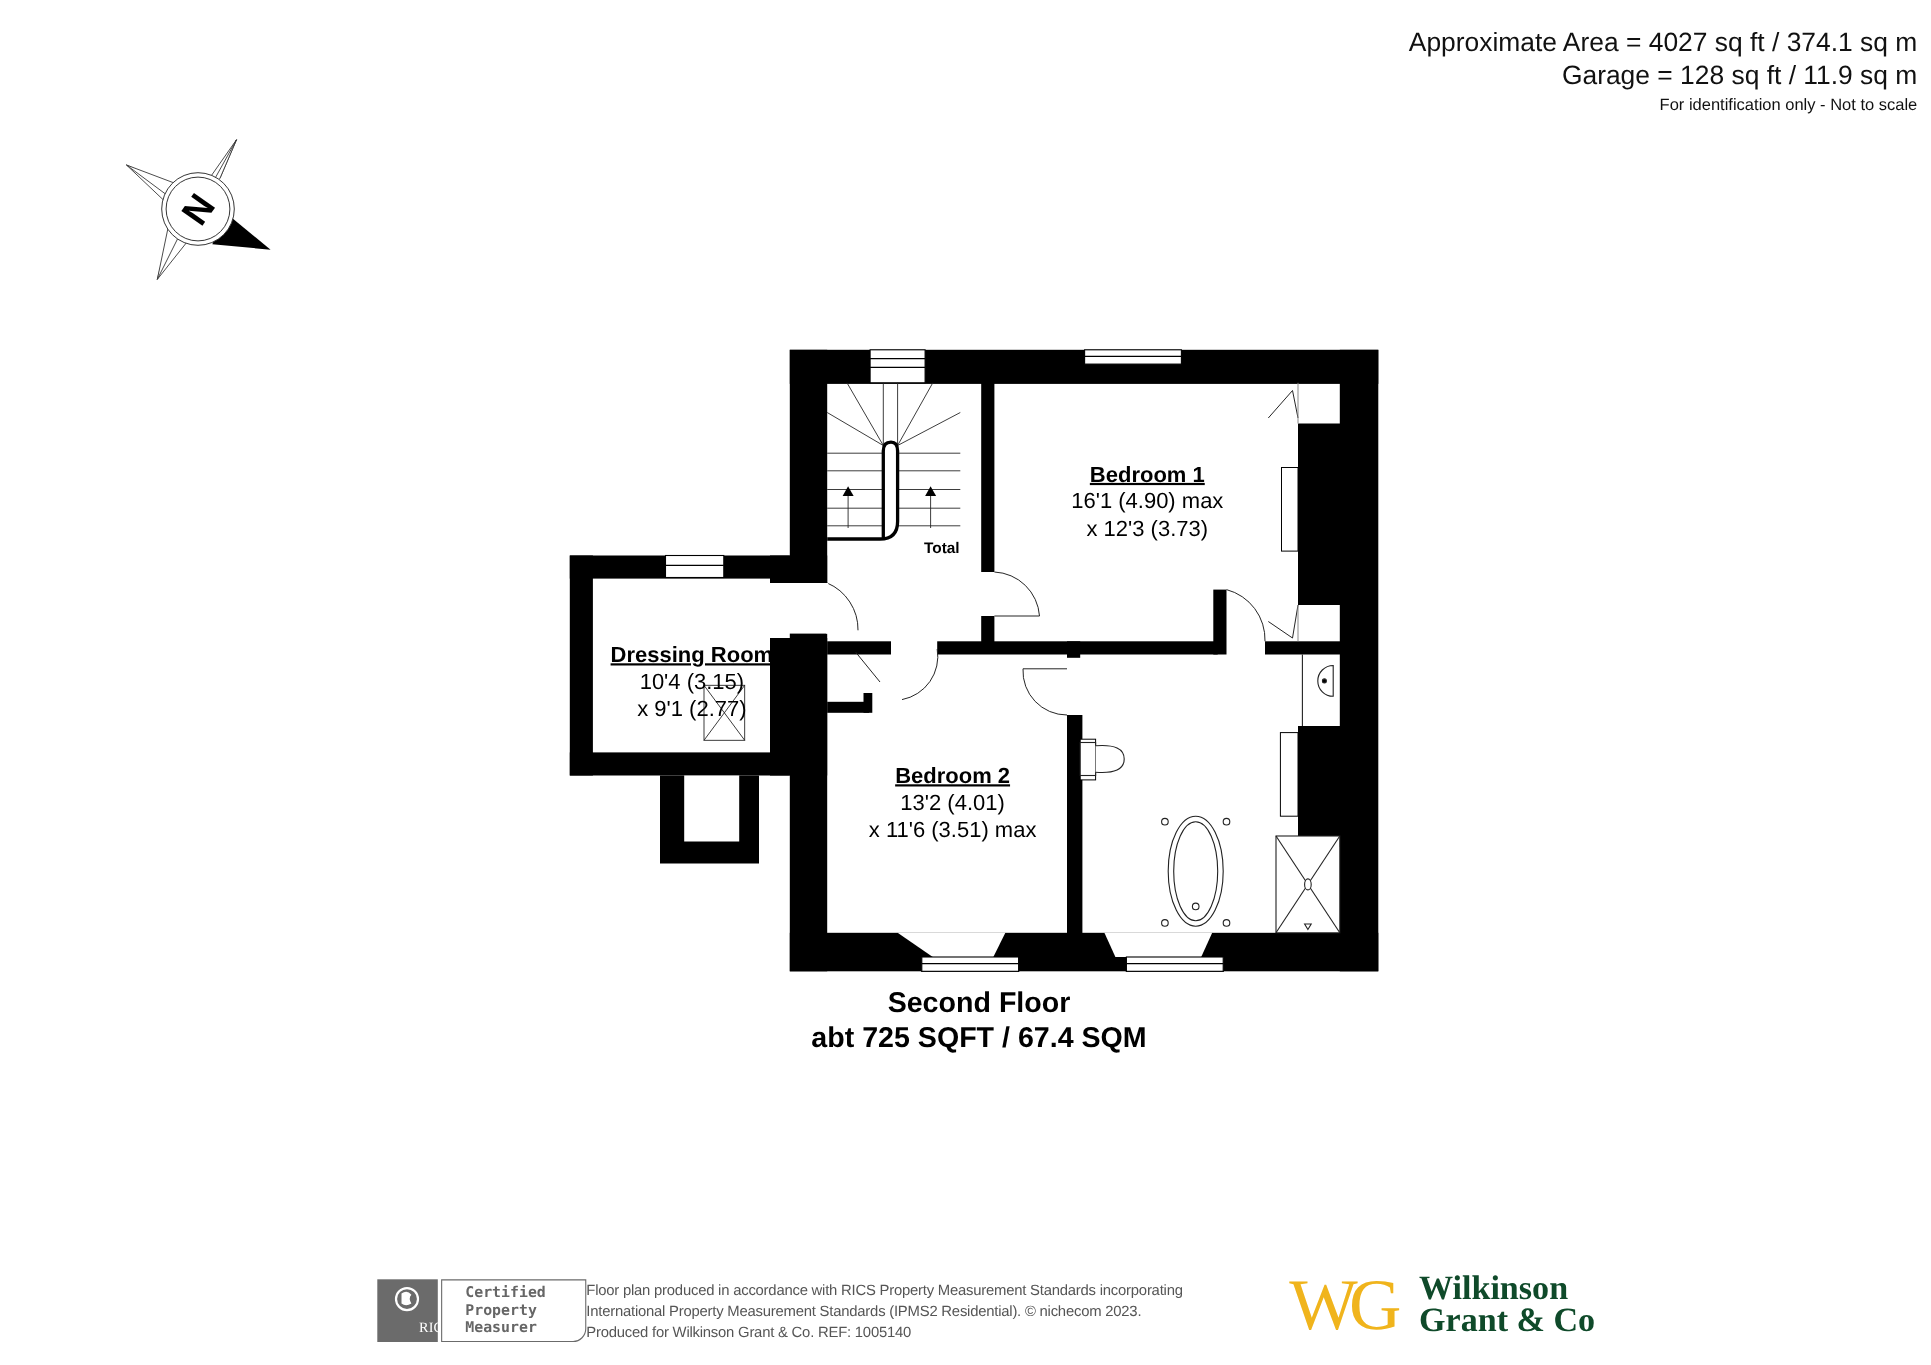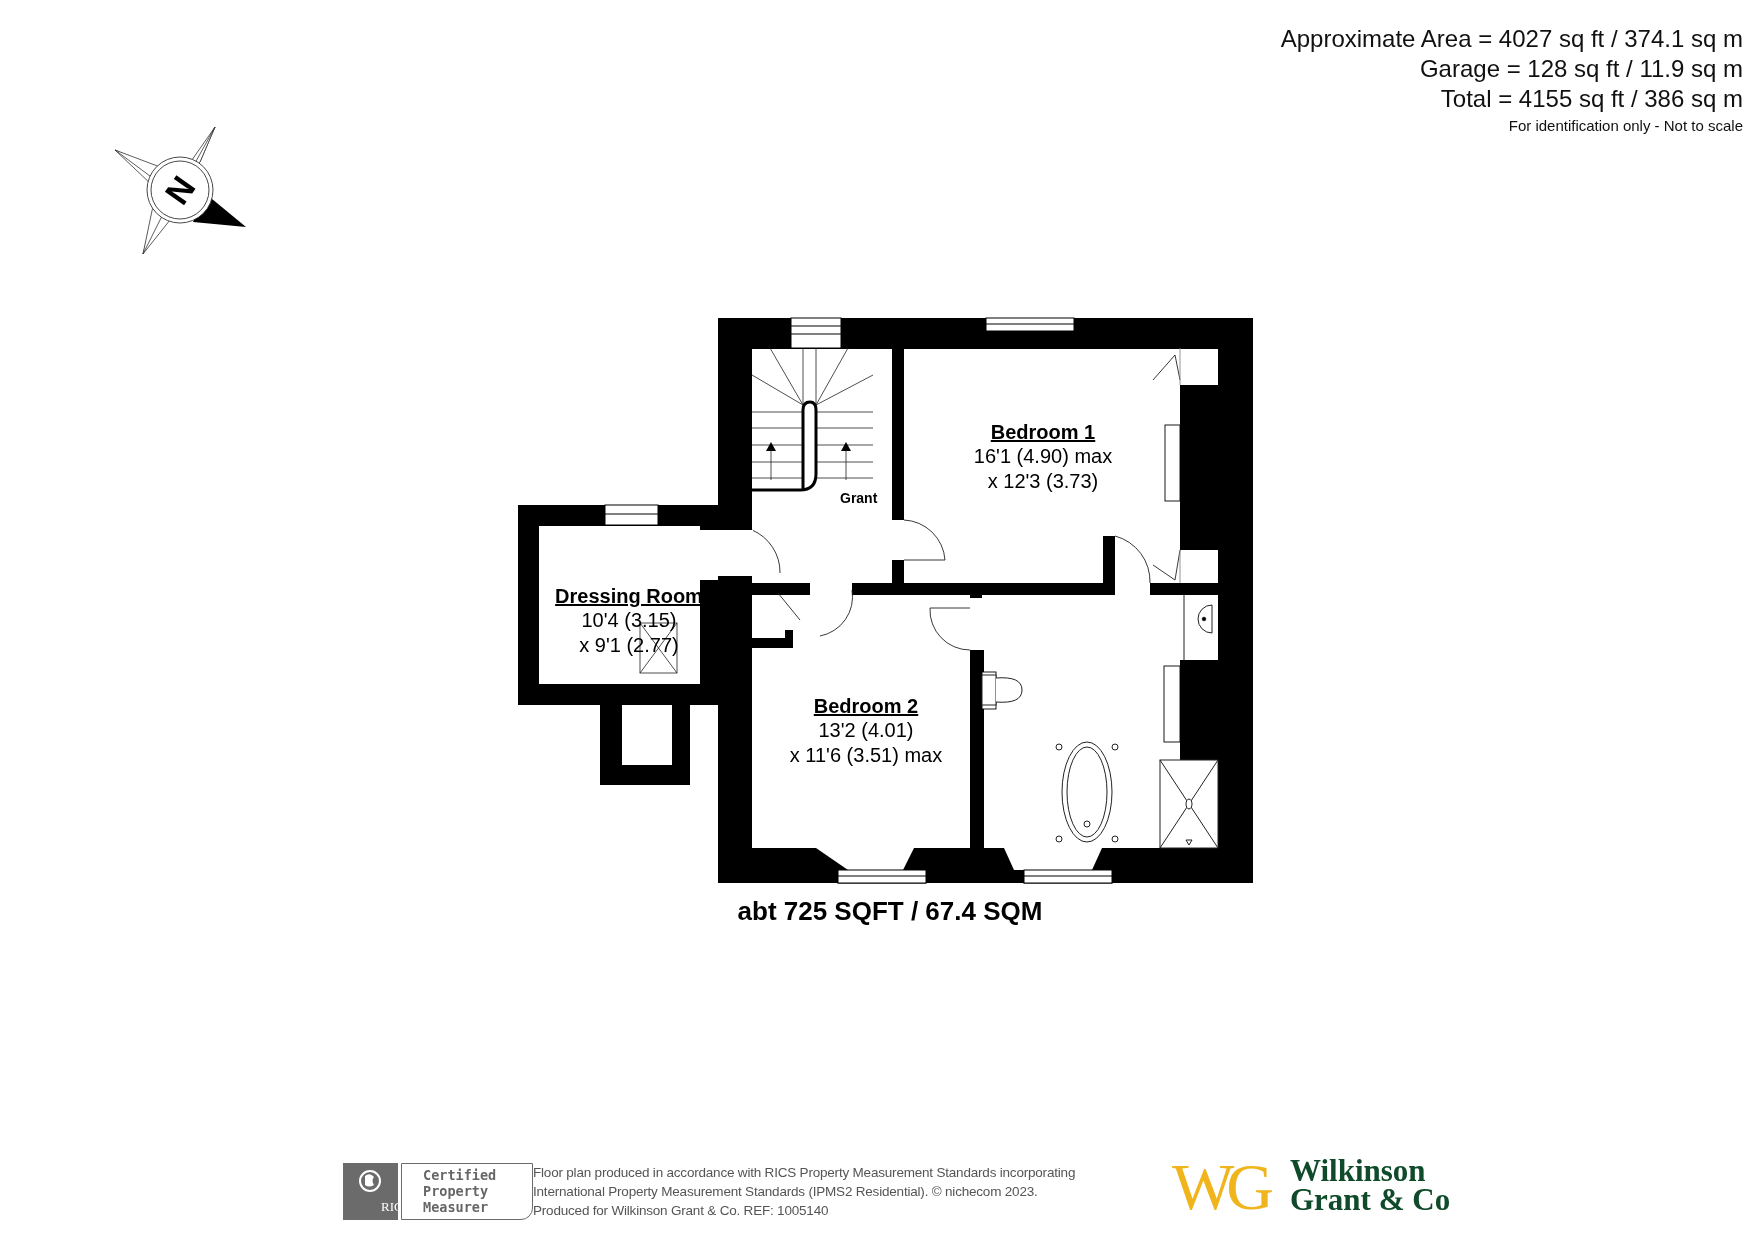--- a/index.html
+++ b/index.html
@@ -24,21 +24,20 @@
     .wg-logo { position: absolute; left: 1172px; top: 1150px; width: 285px; height: 70px; }
     .wg-mark { position: absolute; left: 0; top: 4px; font-family: "Liberation Serif", serif; font-size: 66px; line-height: 66px; color: #f0b41c; letter-spacing: -8px; font-weight: normal; }
     .wg-name { position: absolute; left: 118px; top: 6px; font-family: Liberation Serif, serif; font-size: 31px; line-height: 29px; color: #0f4a2a; font-weight: bold; }
   </style>
 </head>
 <body>
 
 <div class="area-summary">
   <div class="area-line">Approximate Area = 4027 sq ft / 374.1 sq m</div>
   <div class="area-line">Garage = 128 sq ft / 11.9 sq m</div>
-  <div class="area-line">Total = 4155 sq ft / 386 sq m</div>
   <div class="area-note">For identification only - Not to scale</div>
 </div>
 
 <svg class="compass" viewBox="0 0 150 150">
   <g stroke="#333" stroke-width="0.8" fill="#fff">
 
     <polygon points="107,5 92,40 72,55"></polygon>
     <polygon points="107,5 82,50 92,40"></polygon>
     <polygon points="7,28 55,50 45,64"></polygon>
     <polygon points="7,28 50,60 60,48"></polygon>
@@ -201,23 +200,24 @@
 <div class="room-label" style="left:629px; top:584px;">
   <div class="room-name">Dressing Room</div>
   <div class="room-dim">10'4 (3.15)</div>
   <div class="room-dim">x 9'1 (2.77)</div>
 </div>
 <div class="room-label" style="left:866px; top:694px;">
   <div class="room-name">Bedroom 2</div>
   <div class="room-dim">13'2 (4.01)</div>
   <div class="room-dim">x 11'6 (3.51) max</div>
 </div>
-<div class="stairs-down" style="left:840px; top:490px;">Grant</div>
+<div class="stairs-down" style="left:840px; top:490px;">Total</div>
 
 <div class="floor-title-wrap">
+  <div>Second Floor</div>
   <div>abt 725 SQFT / 67.4 SQM</div>
 </div>
 
 <div class="rics">
   <div class="rics-logo">
     <svg width="55" height="36" viewBox="0 0 55 36">
       <circle cx="27" cy="18" r="10" fill="none" stroke="#fff" stroke-width="2"></circle>
       <path d="M22,13 Q27,9 31,14 Q28,17 31,22 Q26,25 22,22 Z" fill="#fff"></path>
     </svg>
     <div class="rics-text">RICS</div>

